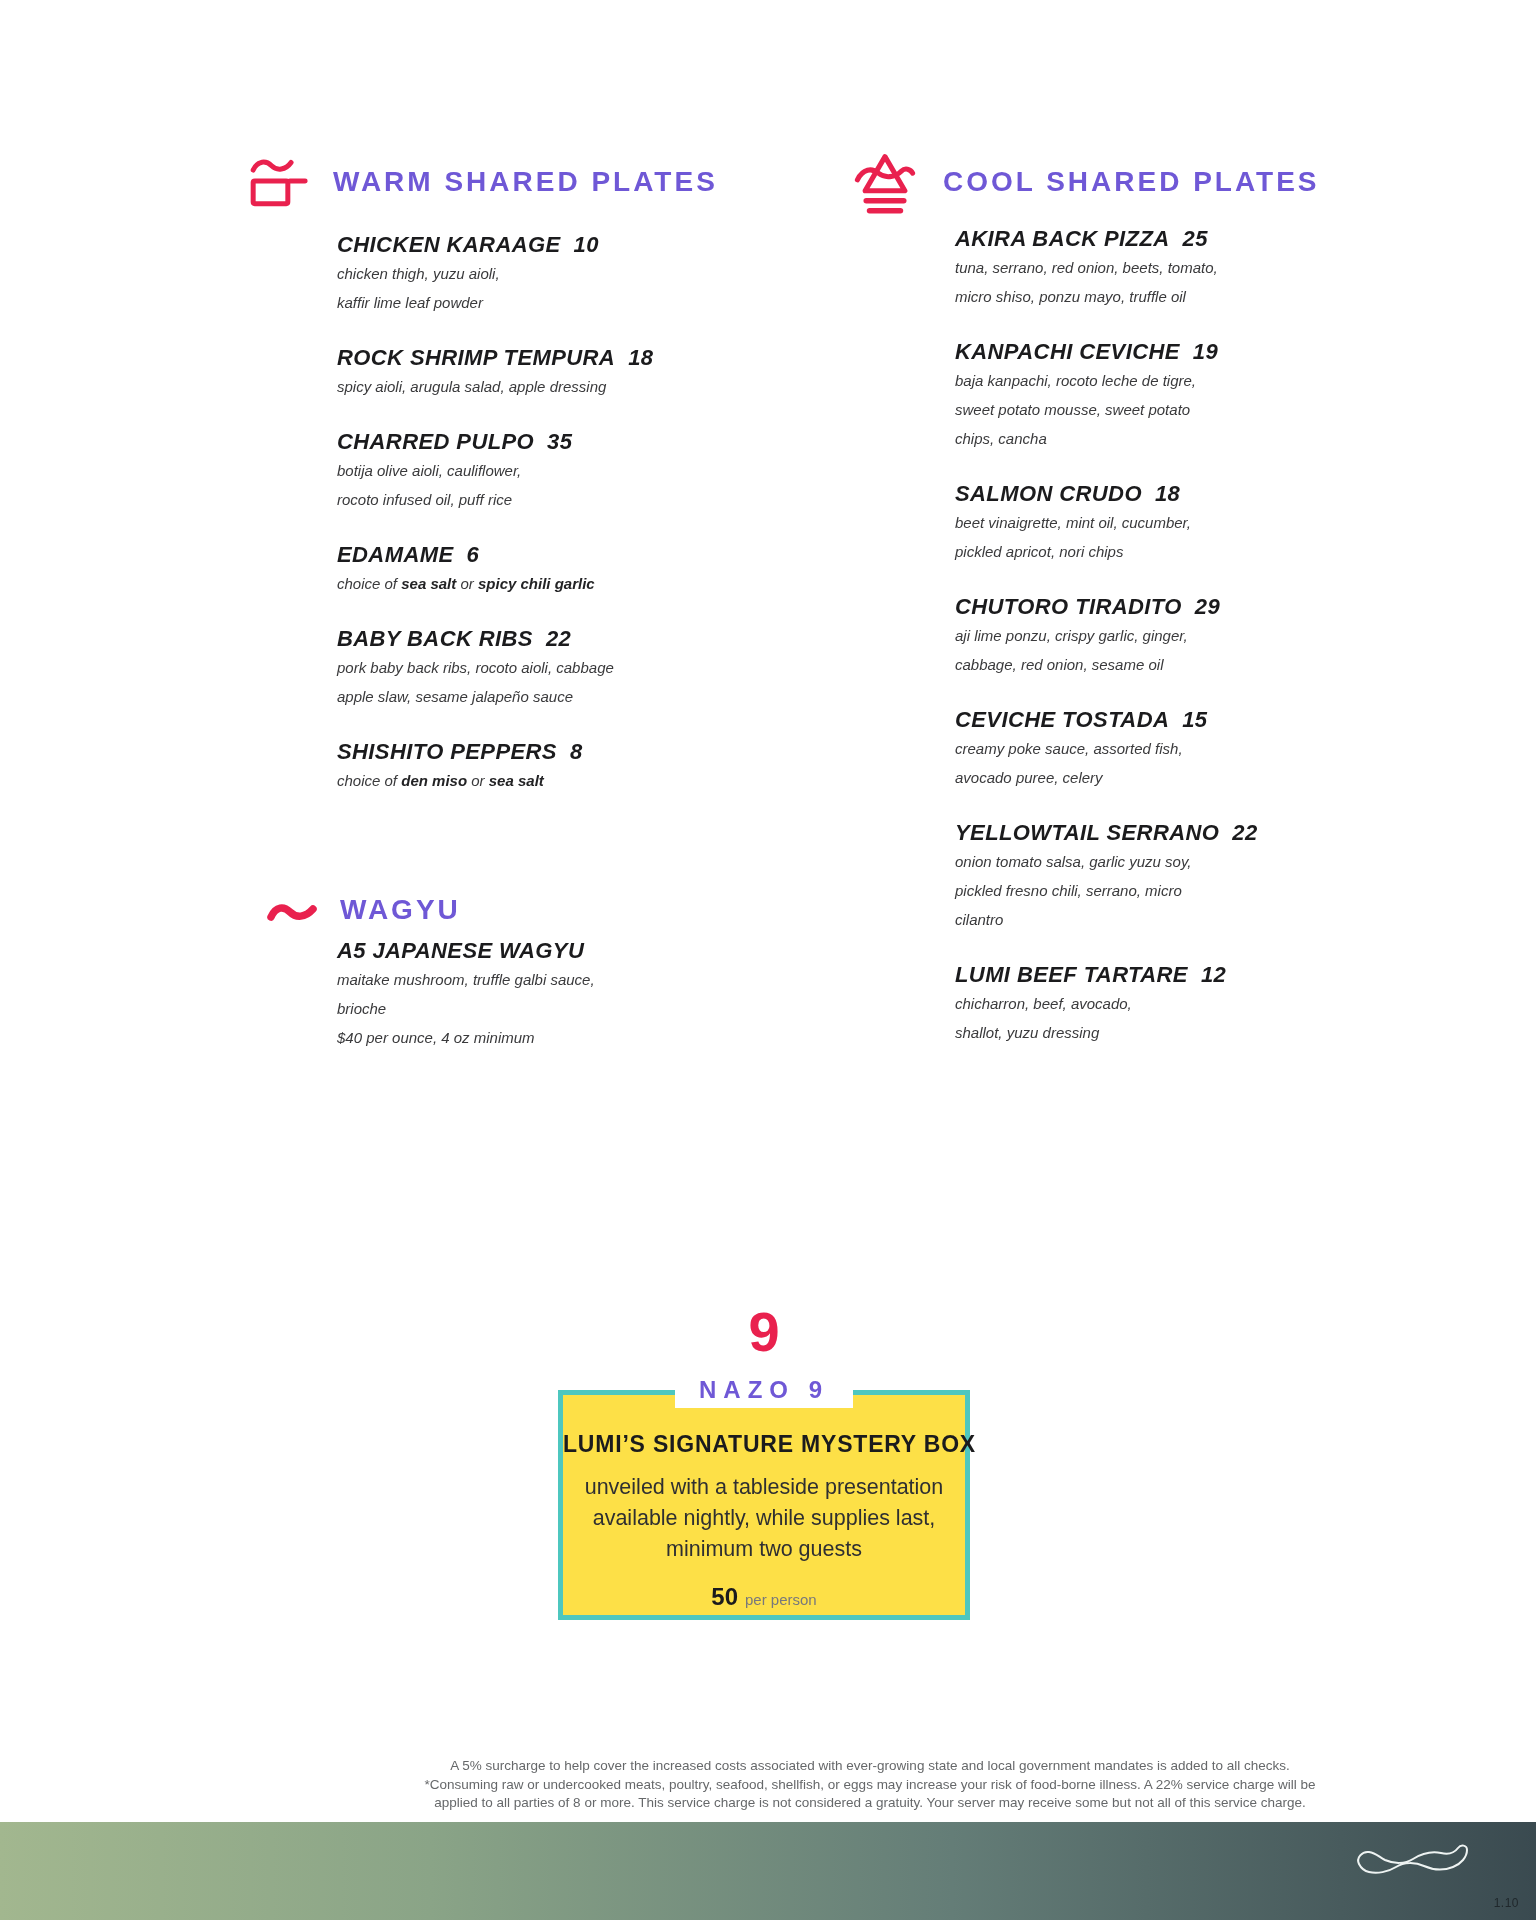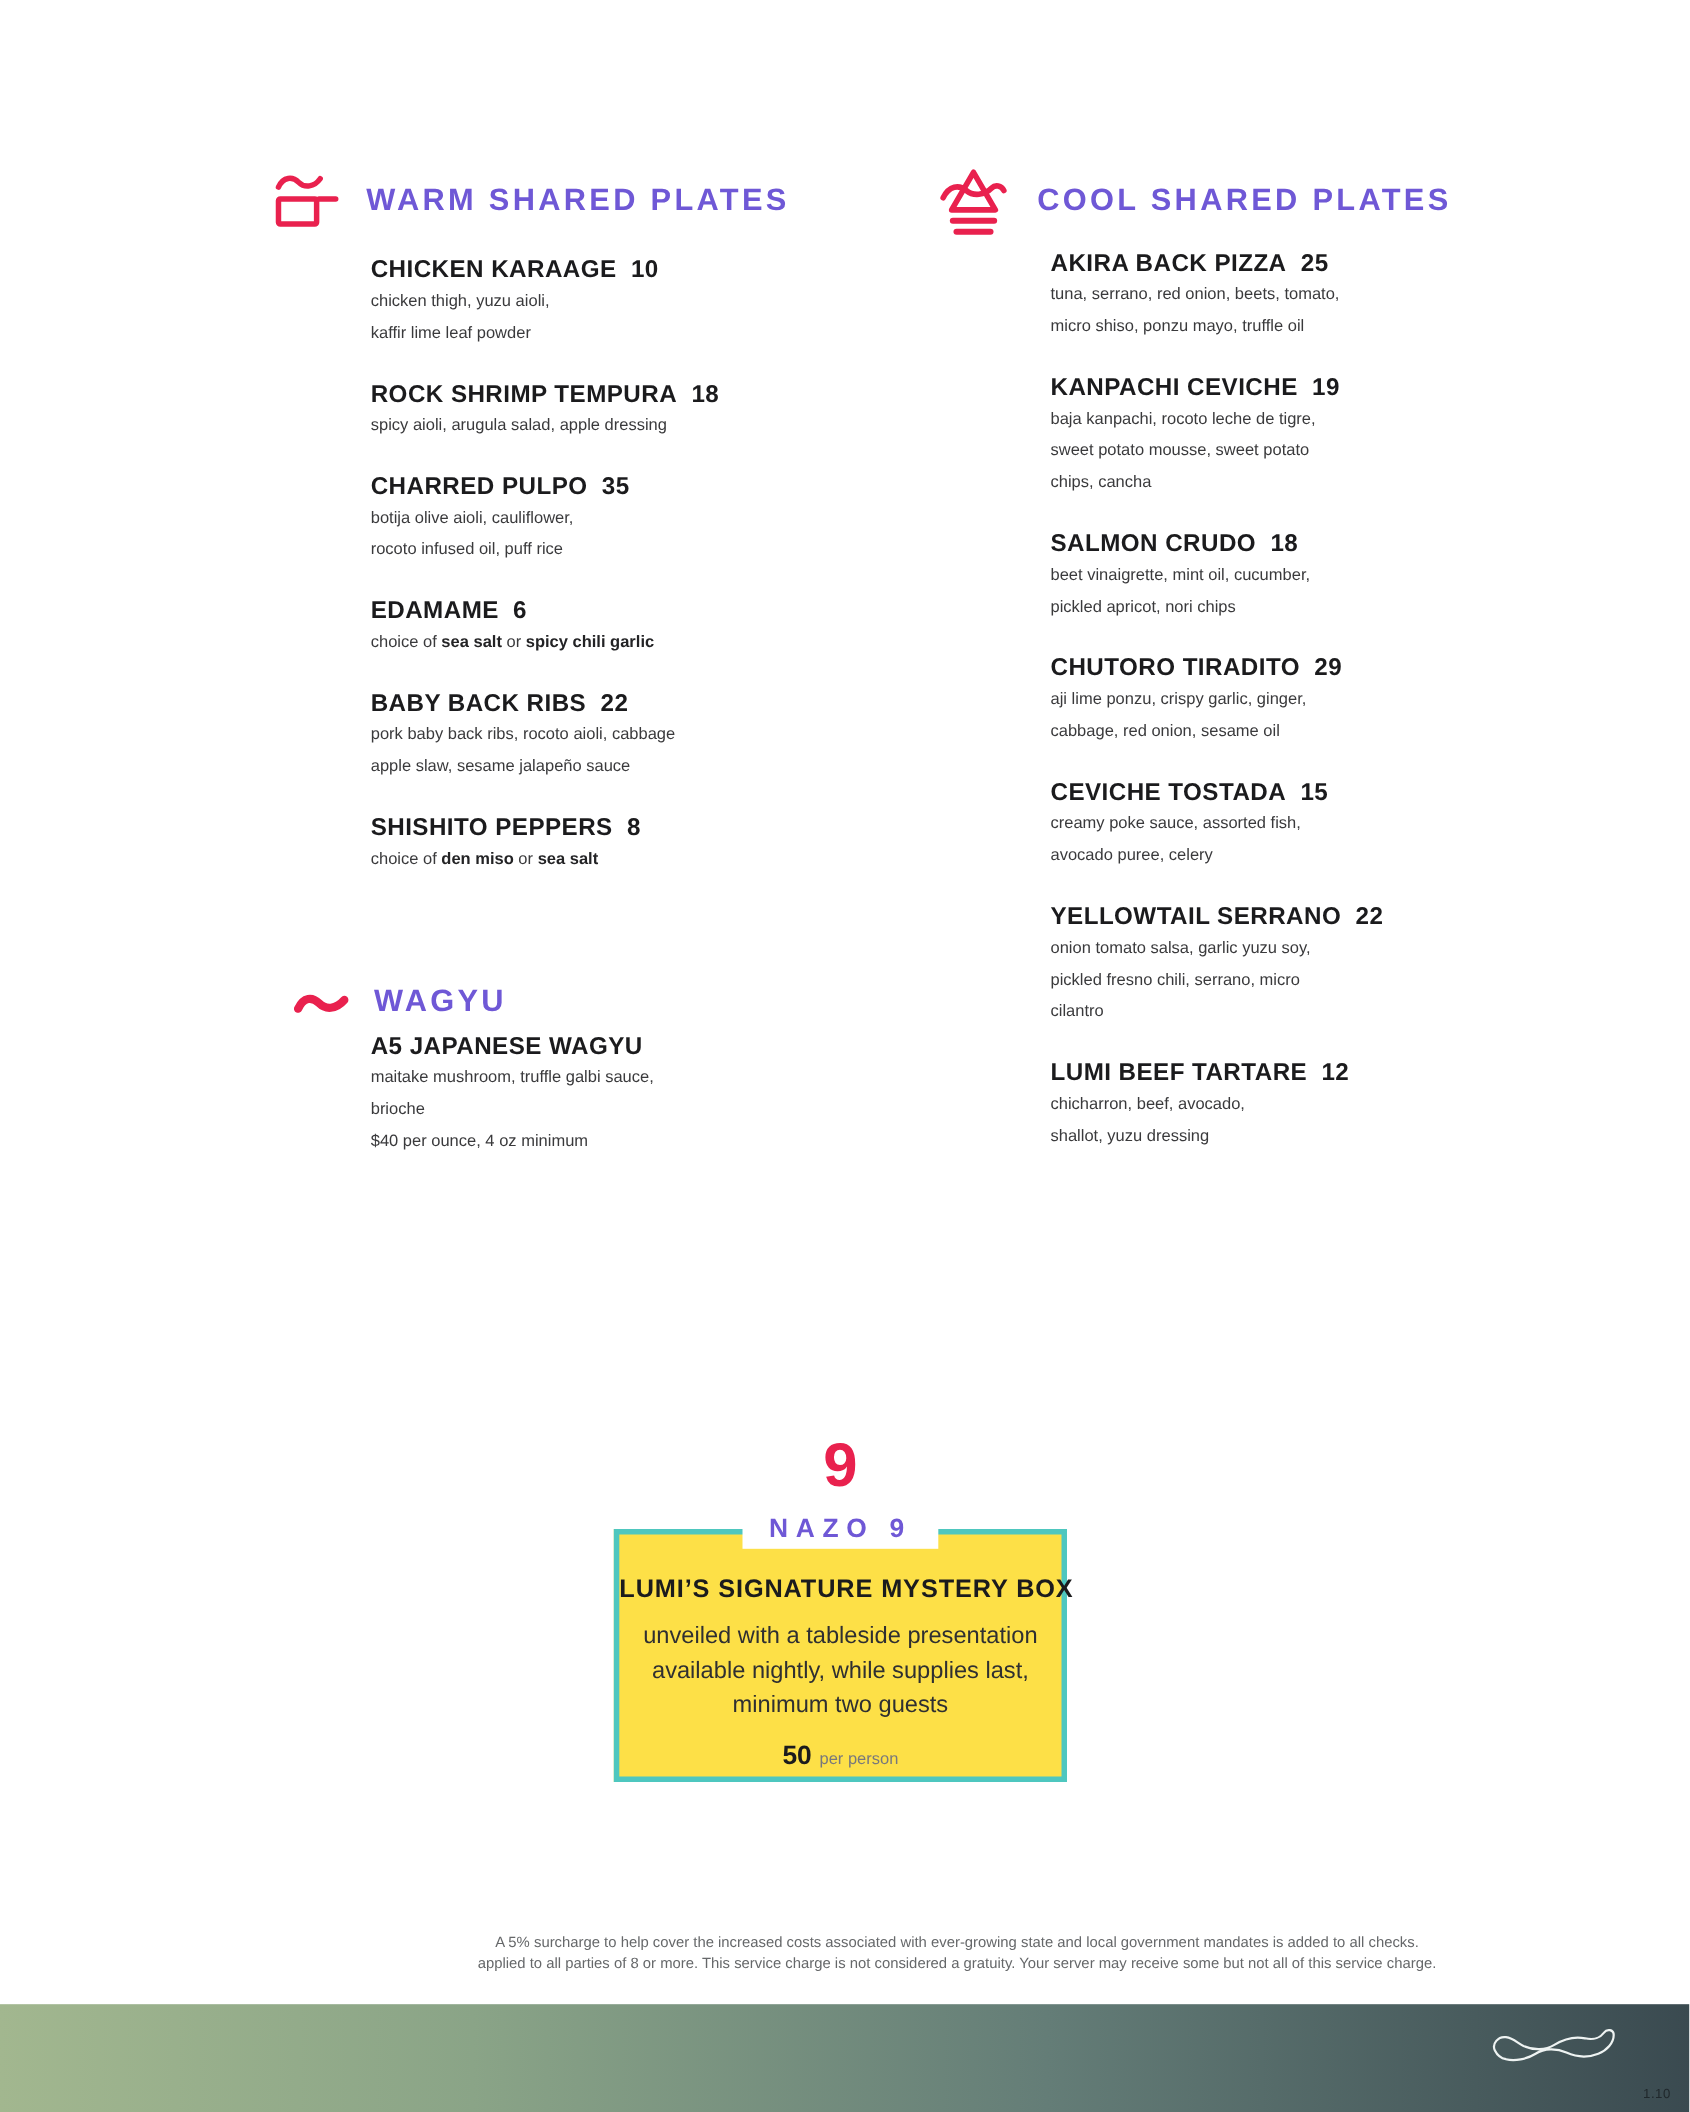--- a/index.html
+++ b/index.html
@@ -13,21 +13,21 @@
   .section-title {
     color:#6f58d6; font-weight:bold; font-size:28px; letter-spacing:3px;
     white-space:nowrap;
   }
   #warm-header { left:245px; top:152px; height:60px; gap:24px; }
   #cool-header { left:853px; top:150px; height:64px; gap:26px; }
   #wagyu-header { left:266px; top:888px; height:44px; gap:22px; }
   .hdr-icon { flex:0 0 auto; }
 
   
-  .menu-col { position:absolute; width:480px; }
+  .menu-col { position:absolute; width:480px;font-style:italic; }
   #warm-items { left:337px; top:230px; }
   #cool-items { left:955px; top:224px; }
   #wagyu-items { left:337px; top:936px; }
 
   .item { margin-bottom:26px; }
   .item-name {
     font-weight:bold; font-size:22px; line-height:29px; color:#1b1b1d;
     letter-spacing:0.4px; white-space:nowrap;
   }
   .item-name .price { margin-left:13px; }
@@ -240,20 +240,21 @@
         <div>minimum two guests</div>
       </div>
       <div class="box-price">
         <span class="num">50</span><span class="unit">per person</span>
       </div>
     </div>
   </div>
 
   <div id="fine-print">
     <div>A 5% surcharge to help cover the increased costs associated with ever-growing state and local government mandates is added to all checks.</div>
+    <div>*Consuming raw or undercooked meats, poultry, seafood, shellfish, or eggs may increase your risk of food-borne illness.  A 22% service charge will be</div>
     <div>applied to all parties of 8 or more. This service charge is not considered a gratuity. Your server may receive some but not all of this service charge.</div>
   </div>
 
   <div id="bottom-bar">
     <svg id="bottom-wave" width="126" height="46" viewBox="0 0 126 46" fill="none">      
         <path d="M11,24 C8,18 14,11 21,12 C28,13 31,17 37,20 C46,24 57,24 65,19 C73,14 83,11 93,13 C101,15 107,12 110,8 C113,4 119,5 119,10 C119,17 113,24 105,27 C95,31 85,30 76,26 C67,22 56,22 48,27 C40,32 29,34 21,32 C16,31 13,28 11,24 Z" stroke="#eef3f2" stroke-width="2" stroke-linejoin="round"></path>
     </svg>
     <div id="page-number">1.10</div>
   </div>
 

